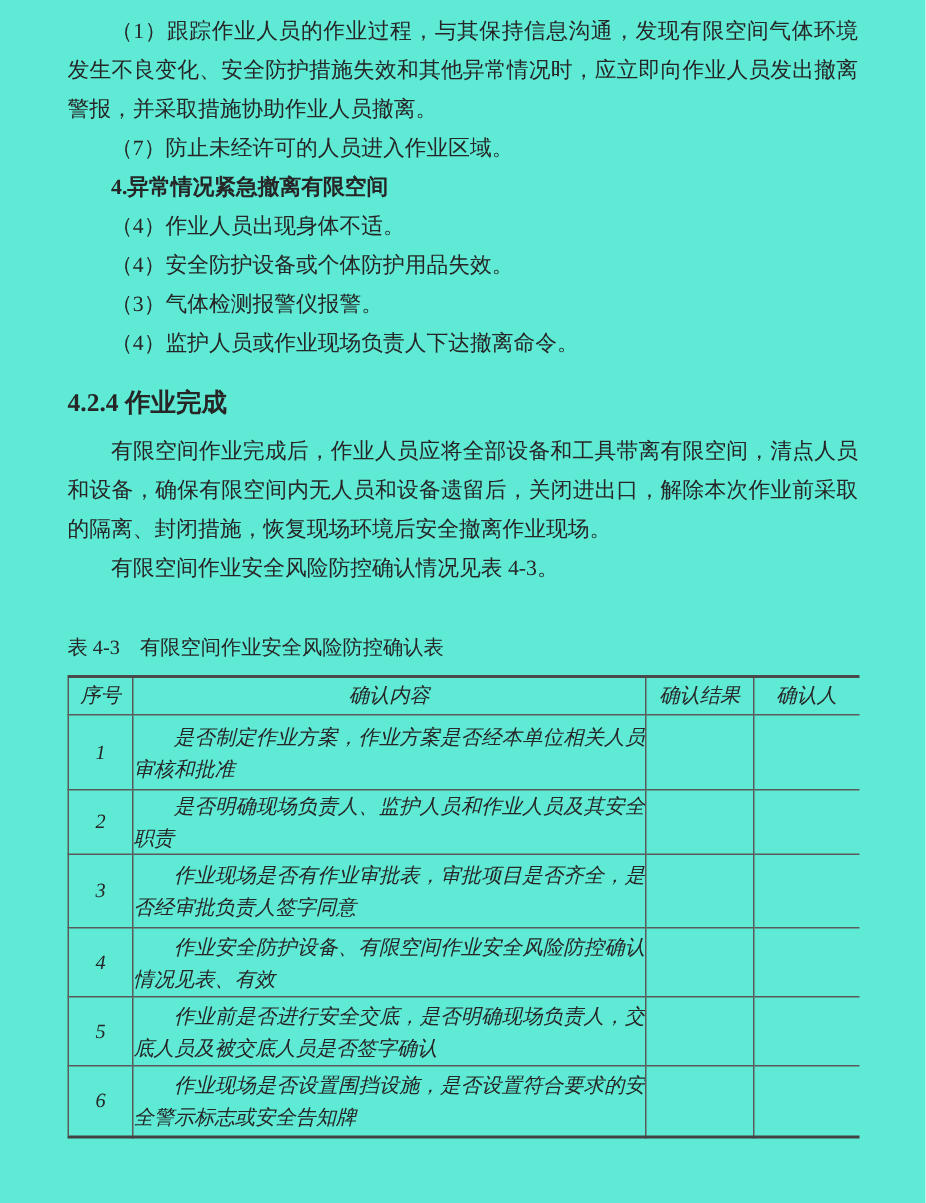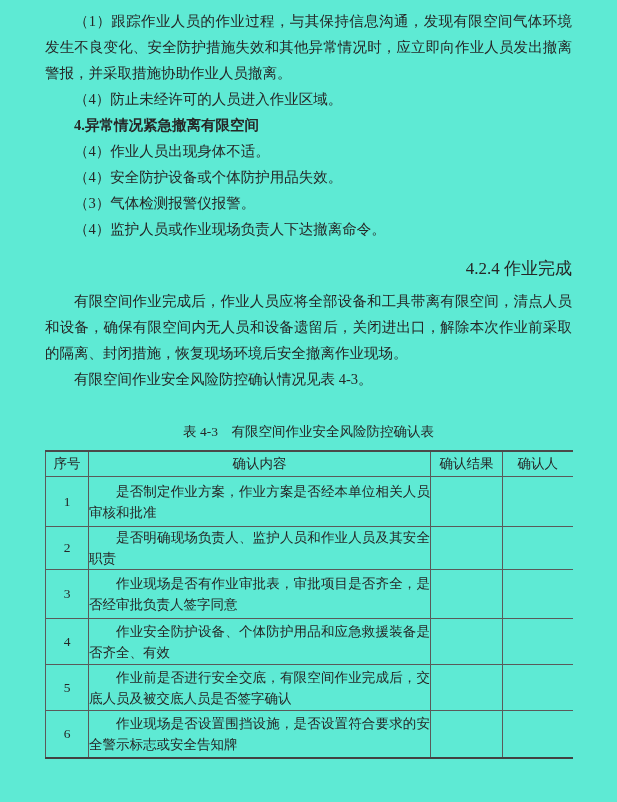--- a/index.html
+++ b/index.html
@@ -30,49 +30,50 @@
   }
   .indent { text-indent: 2em; }
   .bold-head {
     font-weight: bold;
     text-indent: 2em;
   }
   .section-heading {
     margin: 14px 0 6px 0;
     font-size: 17px;
     line-height: 26px;
-    font-weight: normal;
-    text-align: right;
+    font-weight: bold;
+    text-align: left;
     text-indent: 0;
   }
   .table-caption {
     margin: 30px 0 0 0;
     font-size: 13.5px;
     line-height: 20px;
-    text-align: center;
+    text-align: left;
     text-indent: 0;
   }
   table.confirm {
     margin-top: 8px;
     width: 527px;
     border-collapse: collapse;
     table-layout: fixed;
     font-size: 13.5px;
     border-top: 2px solid #4a4a4a;
     border-bottom: 2px solid #424242;
     border-left: 1px solid #5a5a5a;
     border-right: 0;
   }
   table.confirm th,
   table.confirm td {
     border: 1px solid #5a5a5a;
     font-weight: normal;
     padding: 0;
     vertical-align: middle;
     overflow: hidden;
+    font-style: italic;
   }
   table.confirm th:last-child,
   table.confirm td:last-child {
     border-right: 0;
     margin-left: 28px;
   }
   table.confirm thead th {
     height: 24px;
     text-align: center;
   }
@@ -92,21 +93,21 @@
   tr.r5 td { height: 45px; }
   tr.r6 td { height: 46px; }
 </style>
 </head>
 <body>
 
 <div class="page">
   <div class="content">
 
     <p class="para indent">（1）跟踪作业人员的作业过程，与其保持信息沟通，发现有限空间气体环境发生不良变化、安全防护措施失效和其他异常情况时，应立即向作业人员发出撤离警报，并采取措施协助作业人员撤离。</p>
-    <p class="para indent">（4）防止未经许可的人员进入作业区域。</p>
+    <p class="para indent">（7）防止未经许可的人员进入作业区域。</p>
 
     <p class="para bold-head">4.异常情况紧急撤离有限空间</p>
     <p class="para indent">（4）作业人员出现身体不适。</p>
     <p class="para indent">（4）安全防护设备或个体防护用品失效。</p>
     <p class="para indent">（3）气体检测报警仪报警。</p>
     <p class="para indent">（4）监护人员或作业现场负责人下达撤离命令。</p>
 
     <h3 class="section-heading">4.2.4 作业完成</h3>
 
     <p class="para indent">有限空间作业完成后，作业人员应将全部设备和工具带离有限空间，清点人员和设备，确保有限空间内无人员和设备遗留后，关闭进出口，解除本次作业前采取的隔离、封闭措施，恢复现场环境后安全撤离作业现场。</p>
@@ -143,27 +144,27 @@
           <td></td>
         </tr>
         <tr class="r3">
           <td class="no-cell">3</td>
           <td class="content-cell">作业现场是否有作业审批表，审批项目是否齐全，是否经审批负责人签字同意</td>
           <td></td>
           <td></td>
         </tr>
         <tr class="r4">
           <td class="no-cell">4</td>
-          <td class="content-cell">作业安全防护设备、个体防护用品和应急救援装备是否齐全、有效</td>
+          <td class="content-cell">作业安全防护设备、有限空间作业安全风险防控确认情况见表、有效</td>
           <td></td>
           <td></td>
         </tr>
         <tr class="r5">
           <td class="no-cell">5</td>
-          <td class="content-cell">作业前是否进行安全交底，有限空间作业完成后，交底人员及被交底人员是否签字确认</td>
+          <td class="content-cell">作业前是否进行安全交底，是否明确现场负责人，交底人员及被交底人员是否签字确认</td>
           <td></td>
           <td></td>
         </tr>
         <tr class="r6">
           <td class="no-cell">6</td>
           <td class="content-cell">作业现场是否设置围挡设施，是否设置符合要求的安全警示标志或安全告知牌</td>
           <td></td>
           <td></td>
         </tr>
       </tbody>

